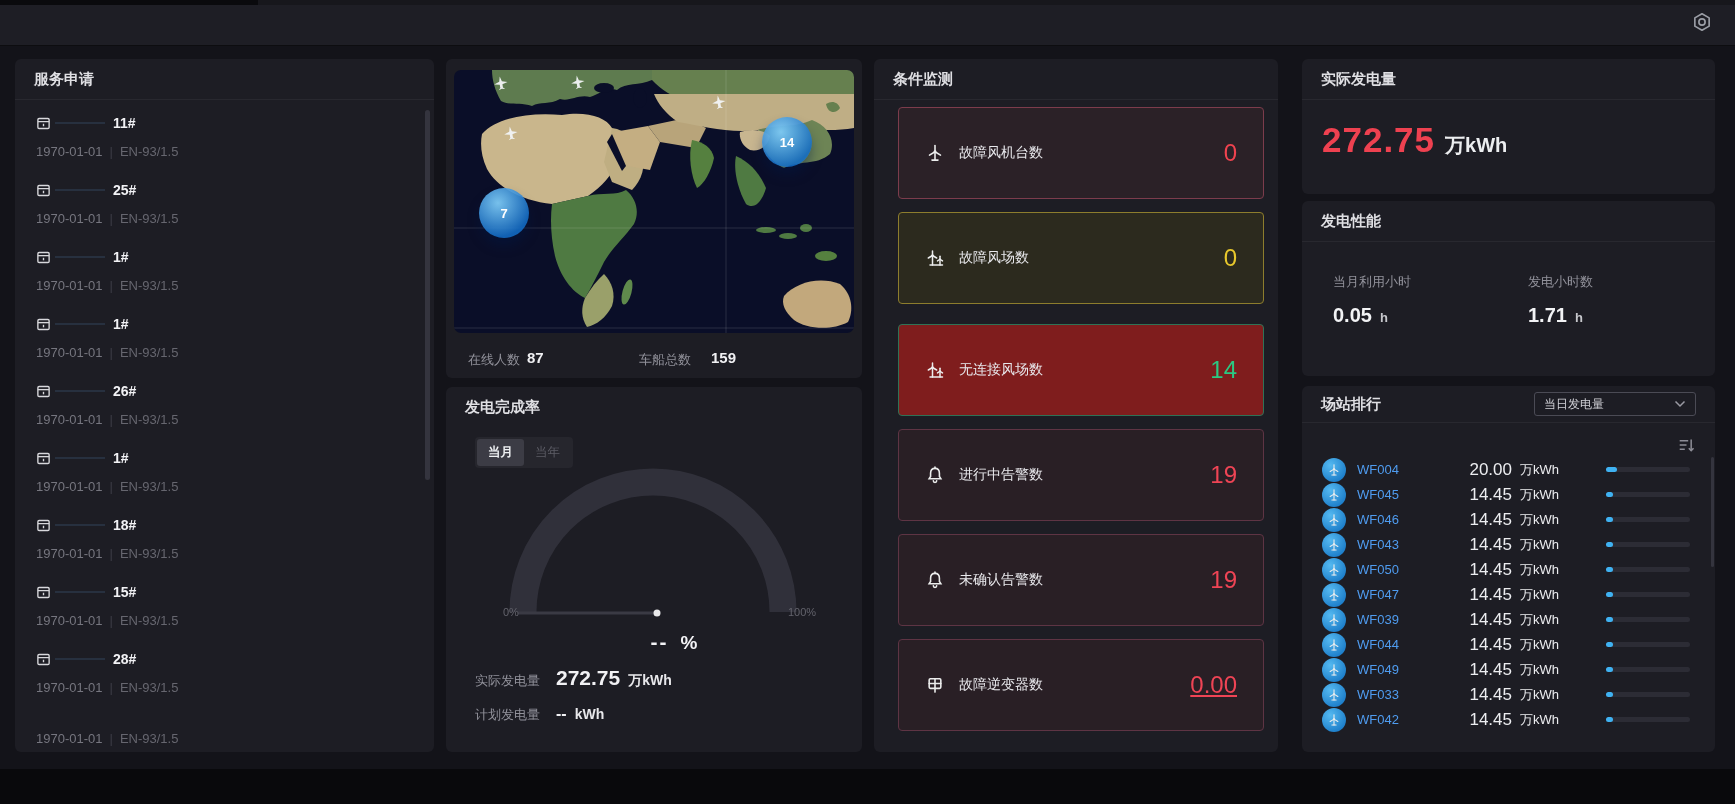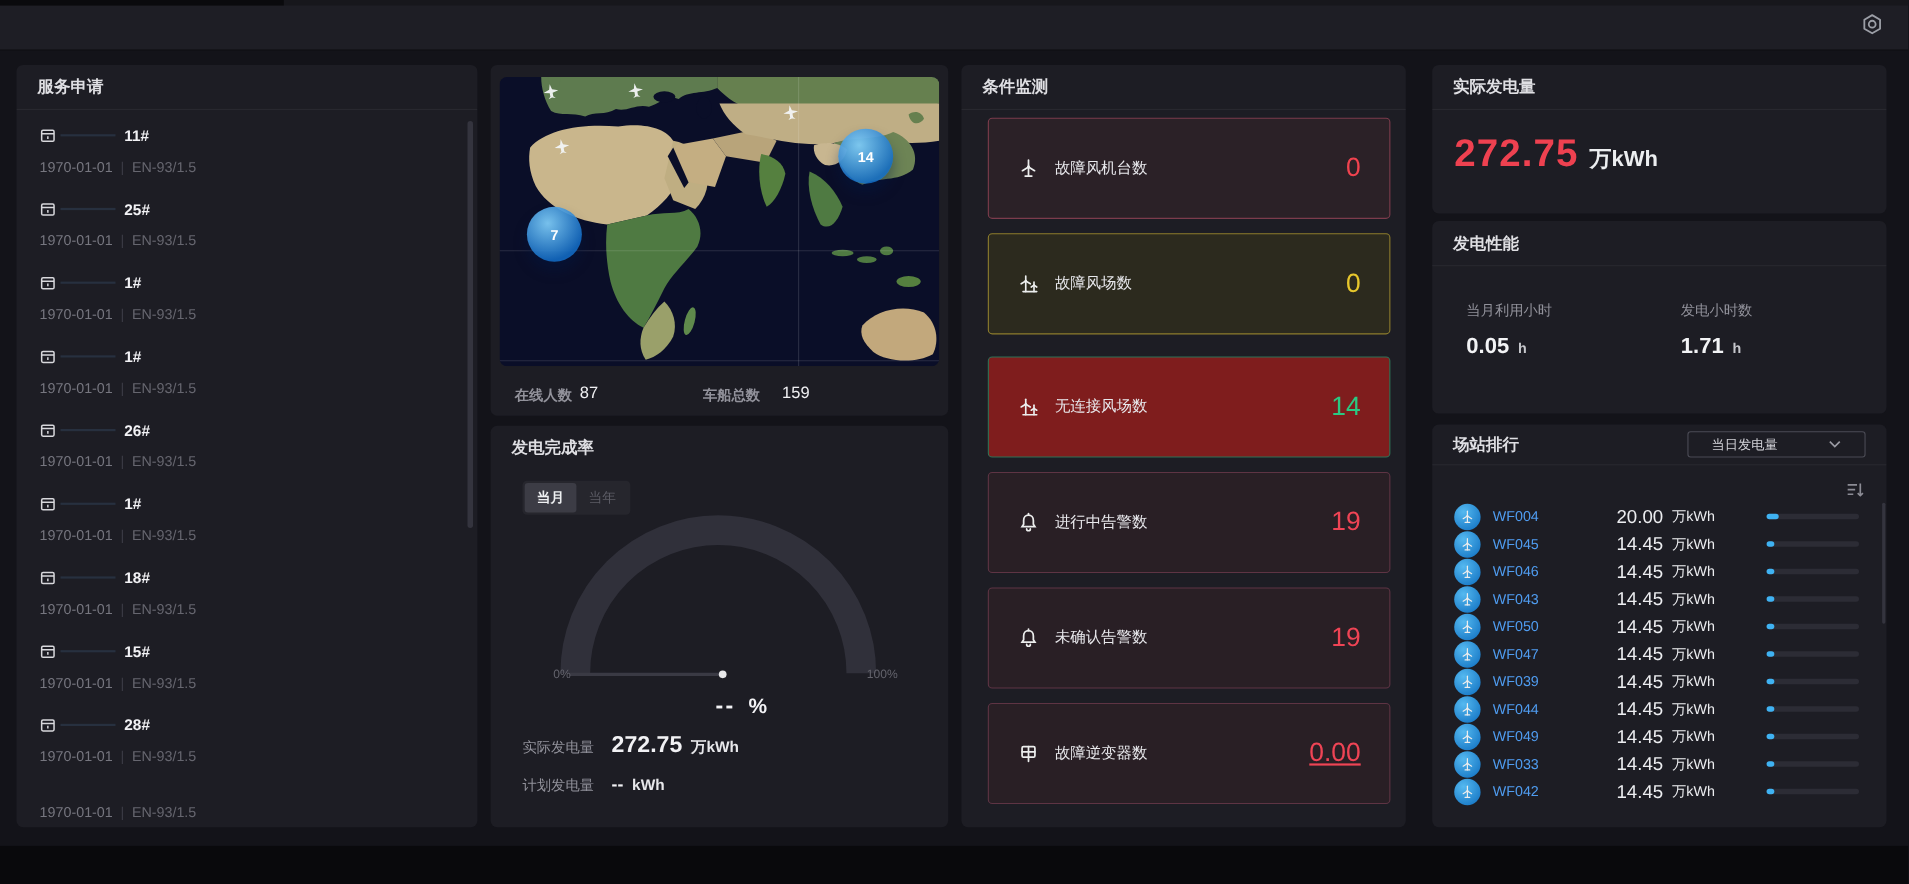--- a/index.html
+++ b/index.html
@@ -46,22 +46,22 @@
   
   .map-wrap{ position:absolute; left:8px; top:11px; width:400px; height:263px; border-radius:7px; overflow:hidden; cursor:grab; }
   .plane{ position:absolute; width:18px; height:18px; transform:translate(-50%,-50%) rotate(-10deg); }
   .plane svg{ width:18px; height:18px; }
   .cluster{ position:absolute; width:50px; height:50px; border-radius:50%; transform:translate(-50%,-50%);
     background:radial-gradient(circle at 38% 30%, rgba(125,202,246,.95), rgba(18,108,198,.88) 72%);
     box-shadow:0 8px 12px rgba(0,25,70,.4);
     display:flex; align-items:center; justify-content:center;
     color:#fff; font-size:13px; font-weight:700; cursor:pointer; }
   .map-stats{ position:absolute; left:0; top:289px; width:416px; height:20px; }
-  .ms-label{ position:absolute; font-size:13px; color:#92929b; top:3px;font-weight:bold; }
-  .ms-value{ position:absolute; font-size:15px; font-weight:400; color:#f0f0f3; top:1px; }
+  .ms-label{ position:absolute; font-size:13px; color:#92929b; top:3px; }
+  .ms-value{ position:absolute; font-size:15px; font-weight:700; color:#f0f0f3; top:1px; }
 
   
   .seg{ position:absolute; left:29px; top:50px; display:inline-flex; background:#26262d; border-radius:4px; padding:2px; }
   .seg button{ border:0; background:transparent; color:#5d5d66; font-size:12.5px; padding:5px 11px; border-radius:3px;
     font-family:inherit; cursor:pointer; }
   .seg button.active{ background:#3c3c45; color:#eef0f2; font-weight:700; }
   .gauge-svg{ position:absolute; left:0; top:0; pointer-events:none; }
   .gauge-value{ position:absolute; left:0; top:243px; width:416px; padding-left:40px; text-align:center;
     font-weight:700; color:#f3f3f6; }
   .gauge-value .gv-num{ font-size:21px; letter-spacing:2px; }
@@ -87,21 +87,21 @@
   .dv-unit{ font-size:20px; font-weight:600; color:#eceef0; margin-left:10px; }
   .perf-stat{ position:absolute; top:72px; }
   .ps-label{ font-size:13px; color:#92929b; }
   .ps-valuerow{ margin-top:13px; display:flex; align-items:baseline; }
   .ps-value{ font-size:20px; font-weight:700; color:#f2f3f5; }
   .ps-unit{ font-size:13px; font-weight:600; color:#c6c7cc; margin-left:8px; }
 
   
   #ranking-panel .panel-header{ height:37px; }
   .dropdown{ width:162px; height:24px; border:1px solid #4b4b55; border-radius:3px; display:flex; align-items:center;
-    padding:0 21px; cursor:pointer; background:transparent; }
+    padding:0 9px; cursor:pointer; background:transparent; }
   .dropdown span{ font-size:12px; font-weight:400; color:#d2d2d8; flex:1; }
   .sort-icn{ position:absolute; right:20px; top:51px; width:17px; height:17px; cursor:pointer; }
   #ranking-list{ position:absolute; left:0; right:0; top:71px; }
   .rank-row{ display:flex; align-items:center; height:25px; padding:0 25px 0 20px; }
   .rank-icon{ width:24px; height:24px; border-radius:50%; flex:none;
     background:radial-gradient(circle at 35% 30%, #55b9f0, #0c6cbe);
     display:flex; align-items:center; justify-content:center; }
   .rank-icon svg{ width:14px; height:14px; }
   .rank-name{ margin-left:11px; width:95px; font-size:13px; color:#4f9cf0; cursor:pointer; }
   .rank-value{ width:60px; text-align:right; font-size:17px; color:#ecedf0; }

